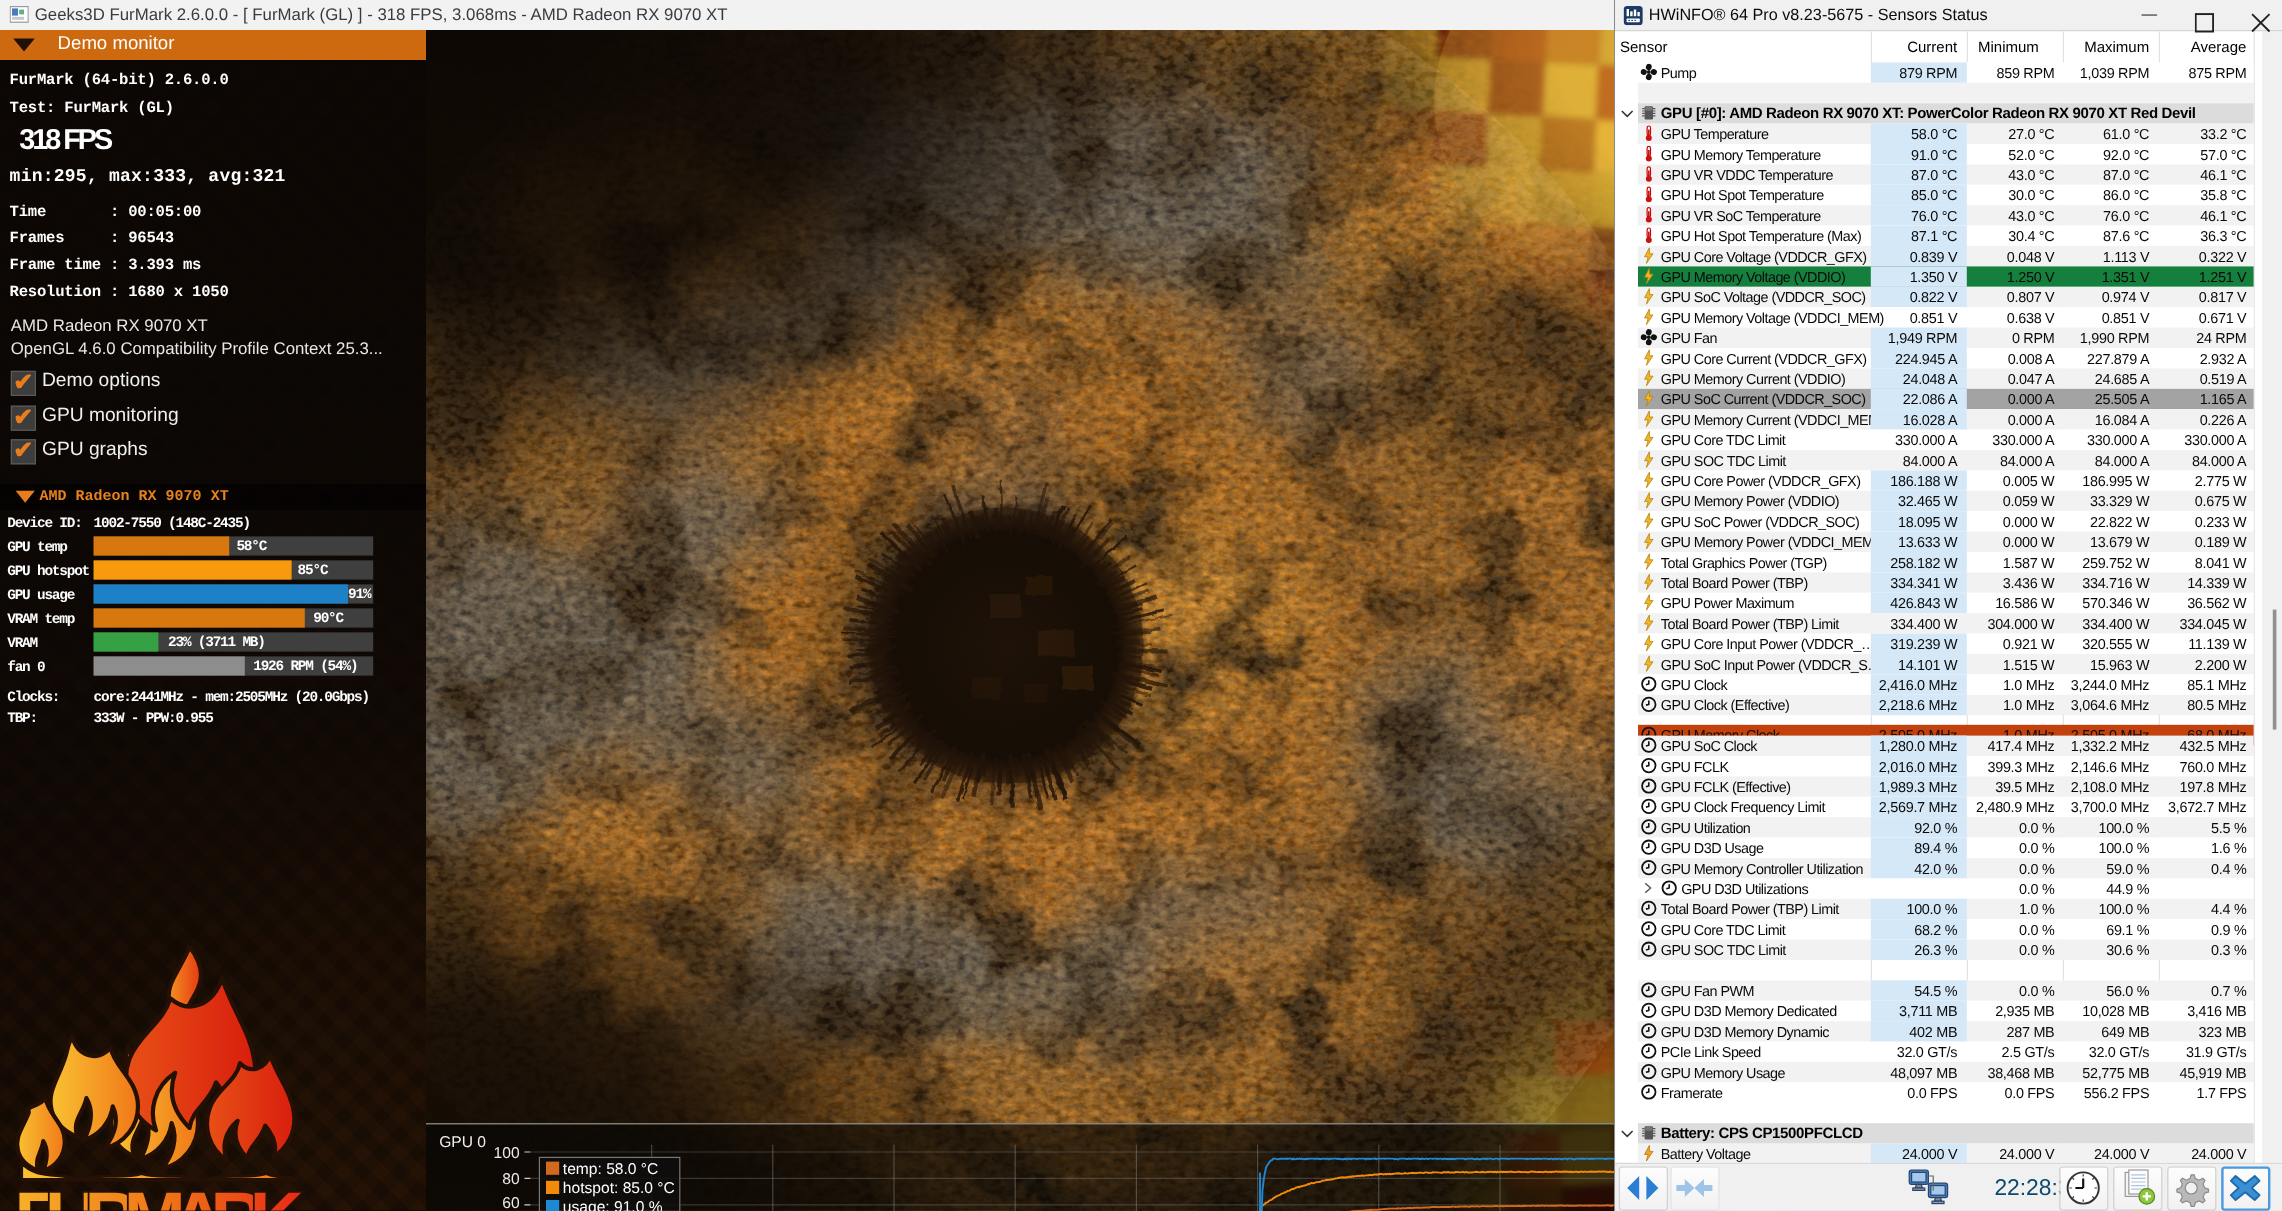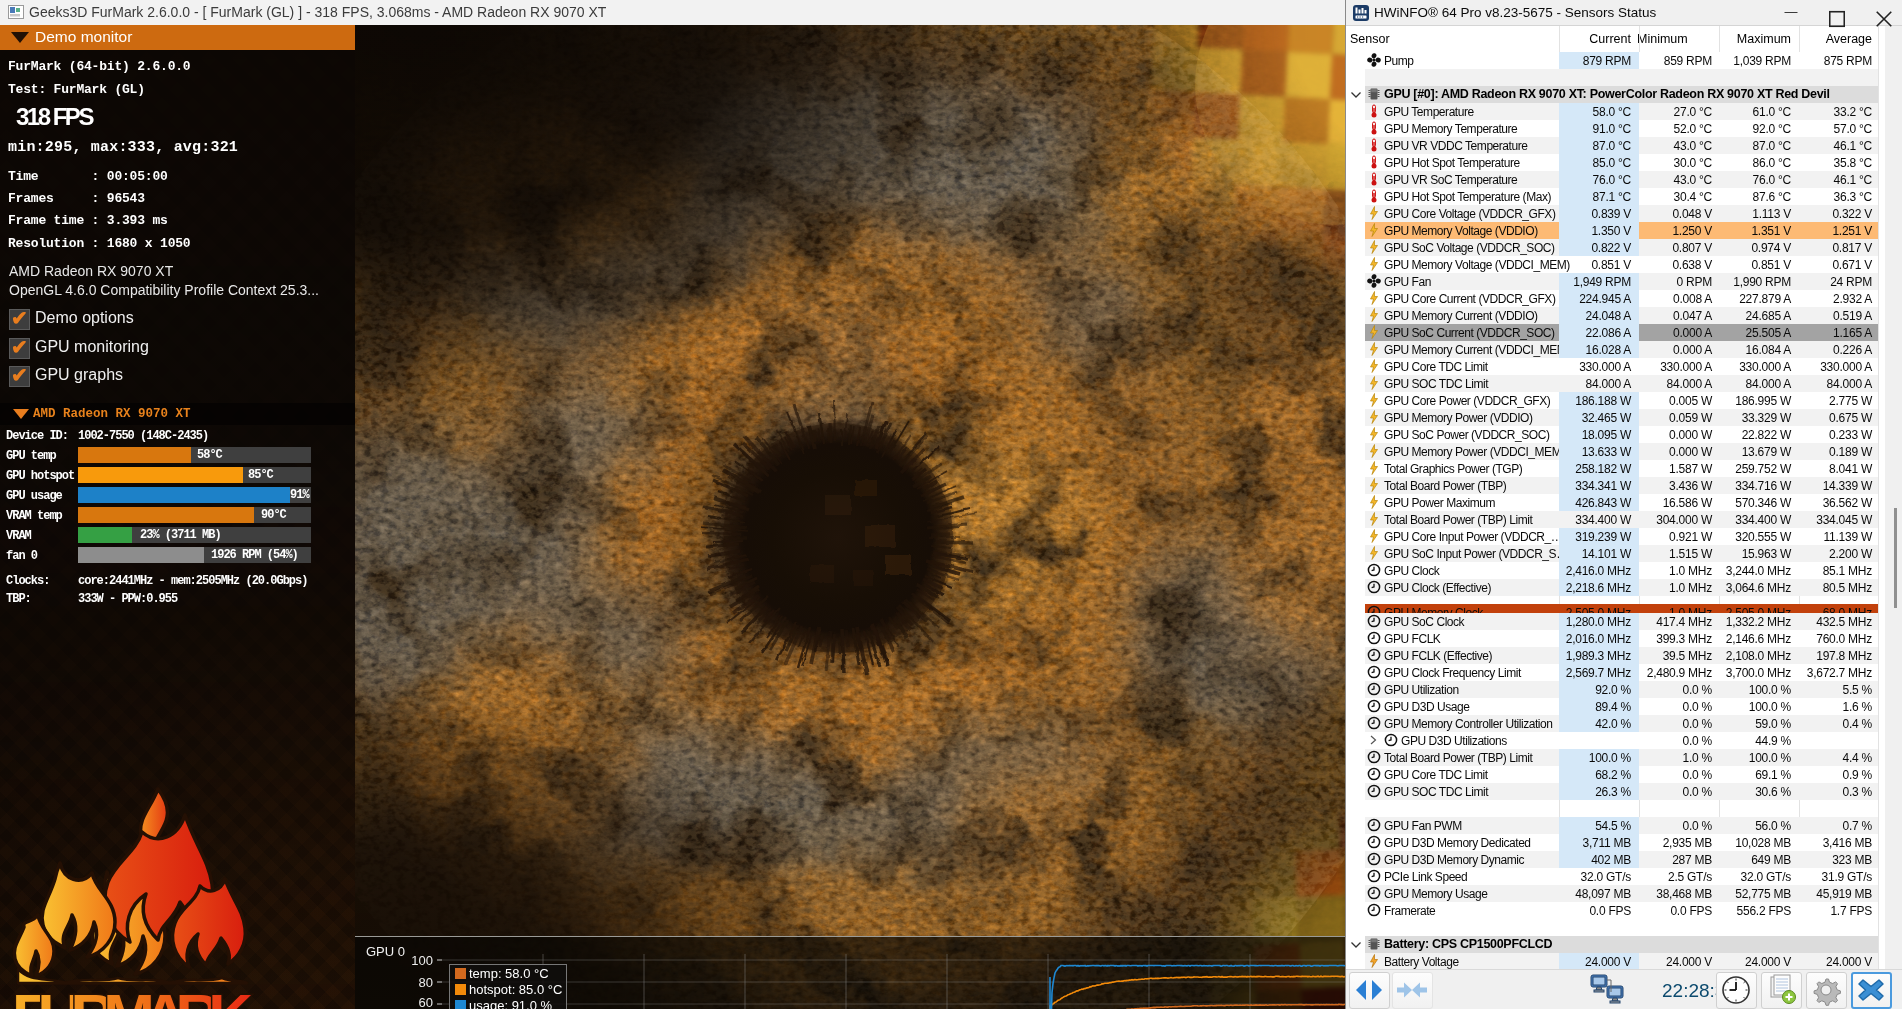--- a/index.html
+++ b/index.html
@@ -13,21 +13,21 @@
 #panel{position:absolute;left:0;top:25px;width:355px;height:984px;background:#0b0705;overflow:hidden}
 #panelpat{position:absolute;left:0;top:0;width:100%;height:100%;
  background:
  repeating-linear-gradient(45deg, rgba(110,55,12,.1) 0 11px, rgba(25,12,4,.13) 11px 22px),
  repeating-linear-gradient(-45deg, rgba(85,42,10,.11) 0 11px, rgba(15,8,2,.12) 11px 22px),
  radial-gradient(130% 90% at 85% 70%, #2a1605 0%, #1c0e04 55%, #120a03 100%);
  -webkit-mask-image:linear-gradient(180deg,rgba(0,0,0,.08) 0%,rgba(0,0,0,.1) 42%,rgba(0,0,0,.22) 62%,rgba(0,0,0,.55) 85%,rgba(0,0,0,.75) 100%);
  mask-image:linear-gradient(180deg,rgba(0,0,0,.08) 0%,rgba(0,0,0,.1) 42%,rgba(0,0,0,.22) 62%,rgba(0,0,0,.55) 85%,rgba(0,0,0,.75) 100%)}
 #demobar{position:absolute;left:0;top:0;width:356px;height:25px;background:#cd6a10;color:#fff;font-size:17px}
 #demobar .tri{position:absolute;left:11px;top:7px;width:0;height:0;border-left:9px solid transparent;border-right:9px solid transparent;border-top:11px solid #201005}
-#demobar .txt{position:absolute;left:35px;top:3px;font-size:15.5px}
+#demobar .txt{position:absolute;left:48px;top:3px;font-size:15.5px}
 .mono{font-family:"Liberation Mono",monospace;font-weight:bold;color:#fff;white-space:pre}
 #panel .l1{position:absolute;left:8px;font-size:13px;letter-spacing:-.2px}
 #fps{position:absolute;left:16px;top:78px;font-size:24px;font-family:"Liberation Sans",sans-serif;font-weight:bold;color:#fff;letter-spacing:-2.5px}
 .sans{position:absolute;left:9px;color:#e8e8e8;font-size:14px}
 .cbrow{position:absolute;left:9px;width:300px;height:21px}
 .cbrow .box{position:absolute;left:0;top:0;width:21px;height:21px;background:#3d3d3d;border:1px solid #5a5a5a}
 .cbrow .chk{position:absolute;left:2px;top:-3px;font-size:20px;color:#e87d1e;font-weight:bold}
 .cbrow .lab{position:absolute;left:26px;top:0;font-size:16px;color:#f0f0f0}
 #amdbar{position:absolute;left:0;top:378px;width:356px;height:22px;background:rgba(5,3,2,.92)}
 #amdbar .tri{position:absolute;left:13px;top:6px;width:0;height:0;border-left:8px solid transparent;border-right:8px solid transparent;border-top:10px solid #e87d1e}
@@ -617,21 +617,21 @@
   <div style="position:absolute;left:5px;top:35px;width:11px;height:11px;background:#1e88d2"></div>
         <div style="position:absolute;left:19px;top:33px;color:#fff;font-size:13px">usage: 91.0 %</div>
  </div>
 </div>
 
 <div id="hw">
  <div id="hwtable">
   <div id="hwhead">
           <span style="left:4px">Sensor</span>
           <span style="left:210px;width:75px;text-align:right">Current</span>
-          <span style="left:291px;width:75px;text-align:left">Minimum</span>
+          <span style="left:278px;width:75px;text-align:right">Minimum</span>
           <span style="left:370px;width:75px;text-align:right">Maximum</span>
           <span style="left:451px;width:75px;text-align:right">Average</span>
         </div>
   <div class="colsep" style="left:213px"></div>
         <div class="colsep" style="left:293px"></div>
         <div class="colsep" style="left:373px"></div>
         <div class="colsep" style="left:453px"></div>
         <div class="colsep" style="left:532px"></div>
   <div id="rowhost" style="position:absolute;left:0;top:-26px;width:557px;height:969px">
    <div class="row" style="top:52px;background:#fff">
@@ -740,21 +740,21 @@
 <div class="row" style="top:205px;background:#f2f2f2">
             <svg class="ri" width="14" height="14" viewBox="0 0 14 14">
               <path d="M7.5 0.5 L3.5 8 L6.5 8 L5 13.5 L10.5 5.5 L7.5 5.5 Z" fill="#f4b62a" stroke="#b8860b" stroke-width="0.7"></path>
             </svg>
             <span class="lbl">GPU Core Voltage (VDDCR_GFX)</span>
             <span class="v v1 cb">0.839 V</span>
             <span class="v v2">0.048 V</span>
             <span class="v v3">1.113 V</span>
             <span class="v v4">0.322 V</span>
           </div>
-<div class="row" style="top:222px;background:#fdba74">
+<div class="row" style="top:222px;background:#15803d">
             <svg class="ri" width="14" height="14" viewBox="0 0 14 14">
               <path d="M7.5 0.5 L3.5 8 L6.5 8 L5 13.5 L10.5 5.5 L7.5 5.5 Z" fill="#f4b62a" stroke="#b8860b" stroke-width="0.7"></path>
             </svg>
             <span class="lbl">GPU Memory Voltage (VDDIO)</span>
             <span class="v v1 cb">1.350 V</span>
             <span class="v v2">1.250 V</span>
             <span class="v v3">1.351 V</span>
             <span class="v v4">1.251 V</span>
           </div>
 <div class="row" style="top:239px;background:#f2f2f2">

